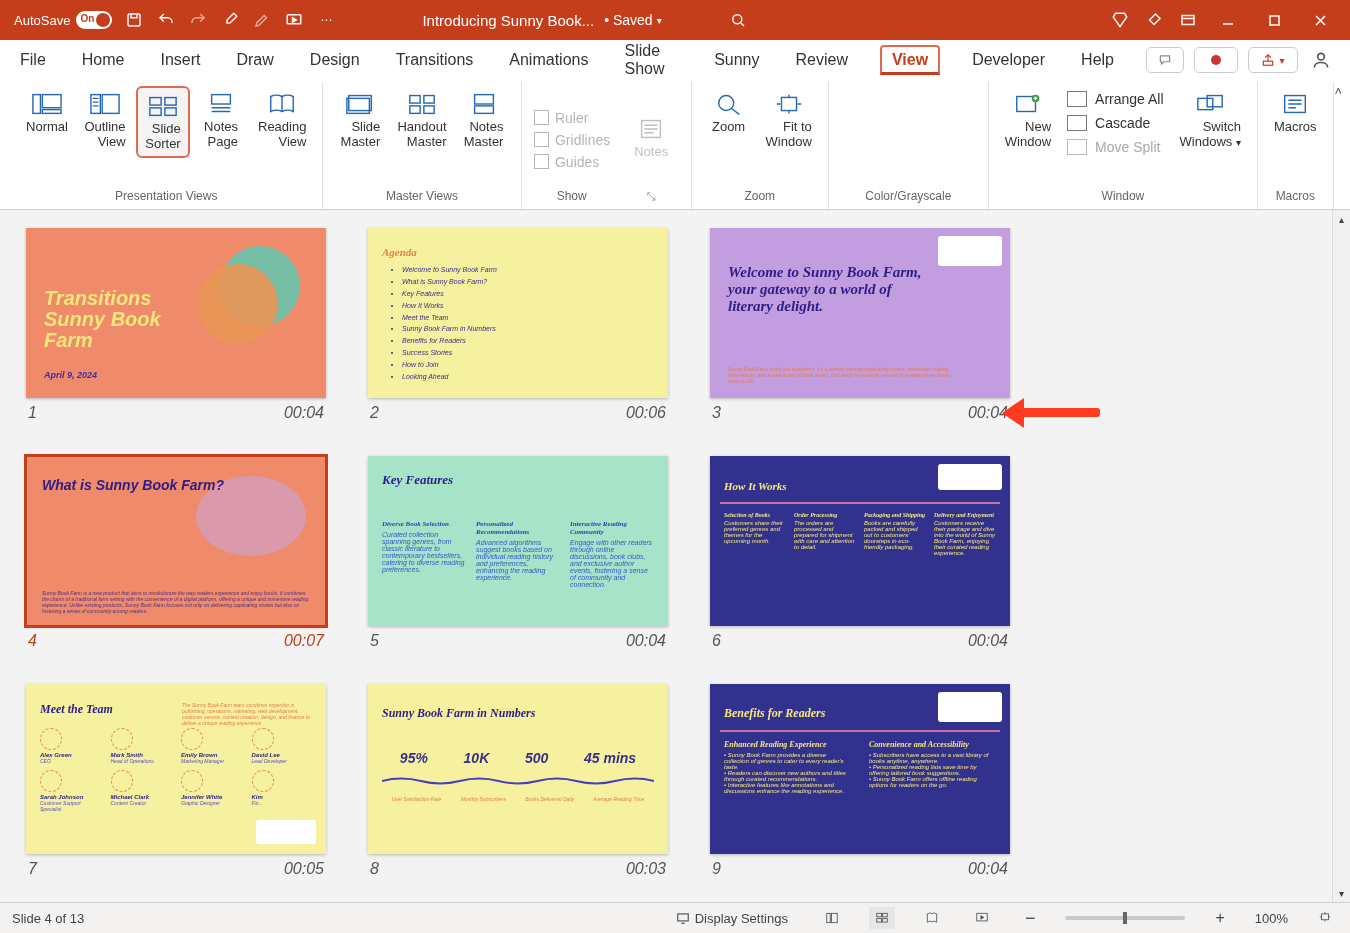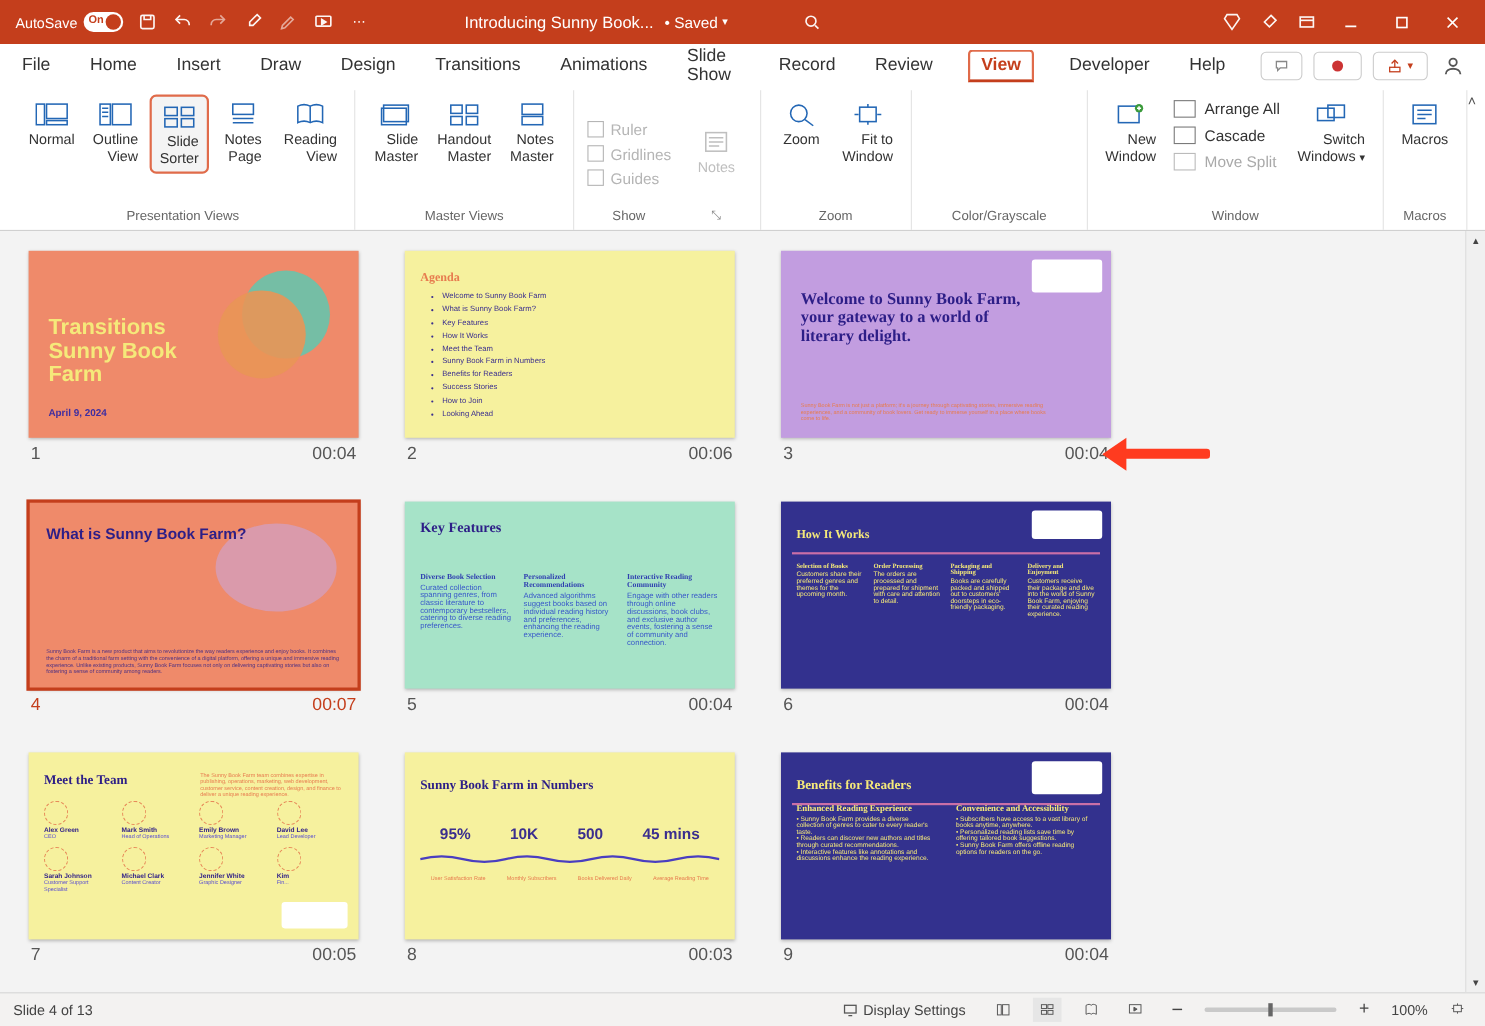--- a/index.html
+++ b/index.html
@@ -82,40 +82,40 @@
   .swatch.color span{flex:1;} .swatch.color span:nth-child(1){background:#d62f2f;} .swatch.color span:nth-child(2){background:#2fa22f;} .swatch.color span:nth-child(3){background:#2f62d6;}
   .swatch.gray span{flex:1;background:#888;} .swatch.bw span{flex:1;} .swatch.bw span:first-child{background:#000;} .swatch.bw span:last-child{background:#fff;border:1px solid #777;}
   .small-row .tile{ width:20px;height:16px;border:1px solid #7a7a7a;}
   .color-sel{ background:#eaeaea; padding:2px 8px 2px 4px; border-radius:3px;}
   
   .sorter {
     height: 692px; background:#f3f3f3; overflow:auto; padding: 18px 26px 20px 26px;
     position:relative;
   }
   .sorter-inner{ display:flex; flex-wrap:wrap; gap: 34px 42px; }
-  .slide-wrap{ display:flex; flex-direction:column; width:300px; }
+  .slide-wrap{ display:flex; flex-direction:column; width:300px;font-style:italic; }
   .thumb{
     width:300px; height:170px; background:#fff; box-shadow:0 1px 3px rgba(0,0,0,.25);
     position:relative; overflow:hidden; font-size:8px;
   }
   .slide-wrap.selected .thumb{ outline:3px solid #c43e1c; outline-offset:-1px;}
   .slide-meta{ display:flex; justify-content:space-between; font-size:16px; color:#555; margin-top:6px; padding: 0 2px;}
   .slide-wrap.selected .slide-meta{ color:#c43e1c; }
   
   .arrow-anno{ position:absolute; left:1002px; top:188px; width:110px; height:30px; pointer-events:none;}
   .arrow-anno .shaft{ position:absolute; left:18px; top:10px; width:80px; height:9px; background:#ff3b1f; border-radius:3px;}
   .arrow-anno .head{ position:absolute; left:0; top:0; width:0;height:0; border-right:22px solid #ff3b1f; border-top:15px solid transparent; border-bottom:15px solid transparent;}
   
   .vscroll{ position:absolute; right:0; top:0; width:18px; height:100%; background:#f0f0f0; border-left:1px solid #dcdcdc;}
   .vscroll .up,.vscroll .down{ height:18px; display:flex;align-items:center;justify-content:center;font-size:10px;color:#444;}
   .vscroll .down{ position:absolute; bottom:0; width:100%;}
   
   .status{
     height:31px; background:#f3f2f1; border-top:1px solid #d0d0d0; display:flex; align-items:center;
-    padding: 0 12px; font-size:13px; color:#444; gap:14px;
+    padding: 0 12px; font-size:13px; color:#444; gap:24px;
   }
   .status .spacer{ flex:1;}
   .status .zoomtrack{ width:120px;height:4px;background:#c9c9c9;position:relative;border-radius:2px;}
   .status .zoomtrack .knob{position:absolute;left:58px;top:-4px;width:4px;height:12px;background:#666;}
   .status .iconbtn{ width:26px;height:22px;display:flex;align-items:center;justify-content:center;border:1px solid transparent;}
   
   .s1{background:#ef8a6a;}
   .s1 .circ1{position:absolute;right:26px;top:18px;width:80px;height:80px;border-radius:50%;background:#5fc7af;opacity:.85;}
   .s1 .circ2{position:absolute;right:48px;top:36px;width:80px;height:80px;border-radius:50%;background:#e99556;opacity:.9;}
   .s1 .t{position:absolute;left:18px;top:60px;font-family:Georgia,serif;font-weight:900;color:#f5e97a;font-size:20px;line-height:1.05;}
@@ -153,21 +153,21 @@
   .s8{background:#f6f19e;}
   .s8 .t{position:absolute;left:14px;top:22px;color:#2d1e87;font-family:Georgia,serif;font-weight:900;font-size:12px;}
   .s8 .nums{position:absolute;left:14px;right:14px;top:66px;display:flex;justify-content:space-around;color:#3a2e8e;font-family:Georgia,serif;font-weight:900;font-size:14px;}
   .s8 .caps{position:absolute;left:14px;right:14px;top:112px;display:flex;justify-content:space-around;color:#e77c4f;font-size:5px;}
   .s8 .sq{position:absolute;left:14px;right:14px;top:92px;height:10px;}
   .s8 .sq svg{width:100%;height:100%;}
   .s9{background:#33318e;}
   .s9 .card{position:absolute;right:8px;top:8px;width:64px;height:30px;background:#fff;border-radius:3px;}
   .s9 .t{position:absolute;left:14px;top:22px;color:#f5e97a;font-family:Georgia,serif;font-weight:900;font-size:12px;}
   .s9 .line{position:absolute;left:10px;right:10px;top:46px;height:2px;background:#ca6fa7;}
-  .s9 .cols{position:absolute;left:14px;right:14px;top:46px;display:flex;gap:18px;}
+  .s9 .cols{position:absolute;left:14px;right:14px;top:56px;display:flex;gap:18px;}
   .s9 .cols div{flex:1;color:#f5e97a;font-size:6px;}
   .s9 .cols div b{display:block;font-family:Georgia,serif;margin-bottom:3px;font-size:8px;}
 </style>
 </head>
 <body>
 
 <div class="titlebar">
   <div class="autosave-wrap">
     <span class="autosave-label">AutoSave</span>
     <div class="autosave-toggle">
@@ -262,21 +262,21 @@
 
 <div class="tabs">
   <div class="tab file">File</div>
   <div class="tab">Home</div>
   <div class="tab">Insert</div>
   <div class="tab">Draw</div>
   <div class="tab">Design</div>
   <div class="tab">Transitions</div>
   <div class="tab">Animations</div>
   <div class="tab">Slide Show</div>
-  <div class="tab">Record</div>
+  <div class="tab">Sunny</div>
   <div class="tab">Review</div>
   <div class="tab active-view">View</div>
   <div class="tab">Developer</div>
   <div class="tab">Help</div>
   <div class="tab-right">
     <div class="pill">
         <svg width="18" height="14" viewBox="0 0 24 24" fill="none" stroke="#888" stroke-width="2">
           <path d="M4 5h16v10H10l-4 4V15H4z"></path>
         </svg>
       </div>

